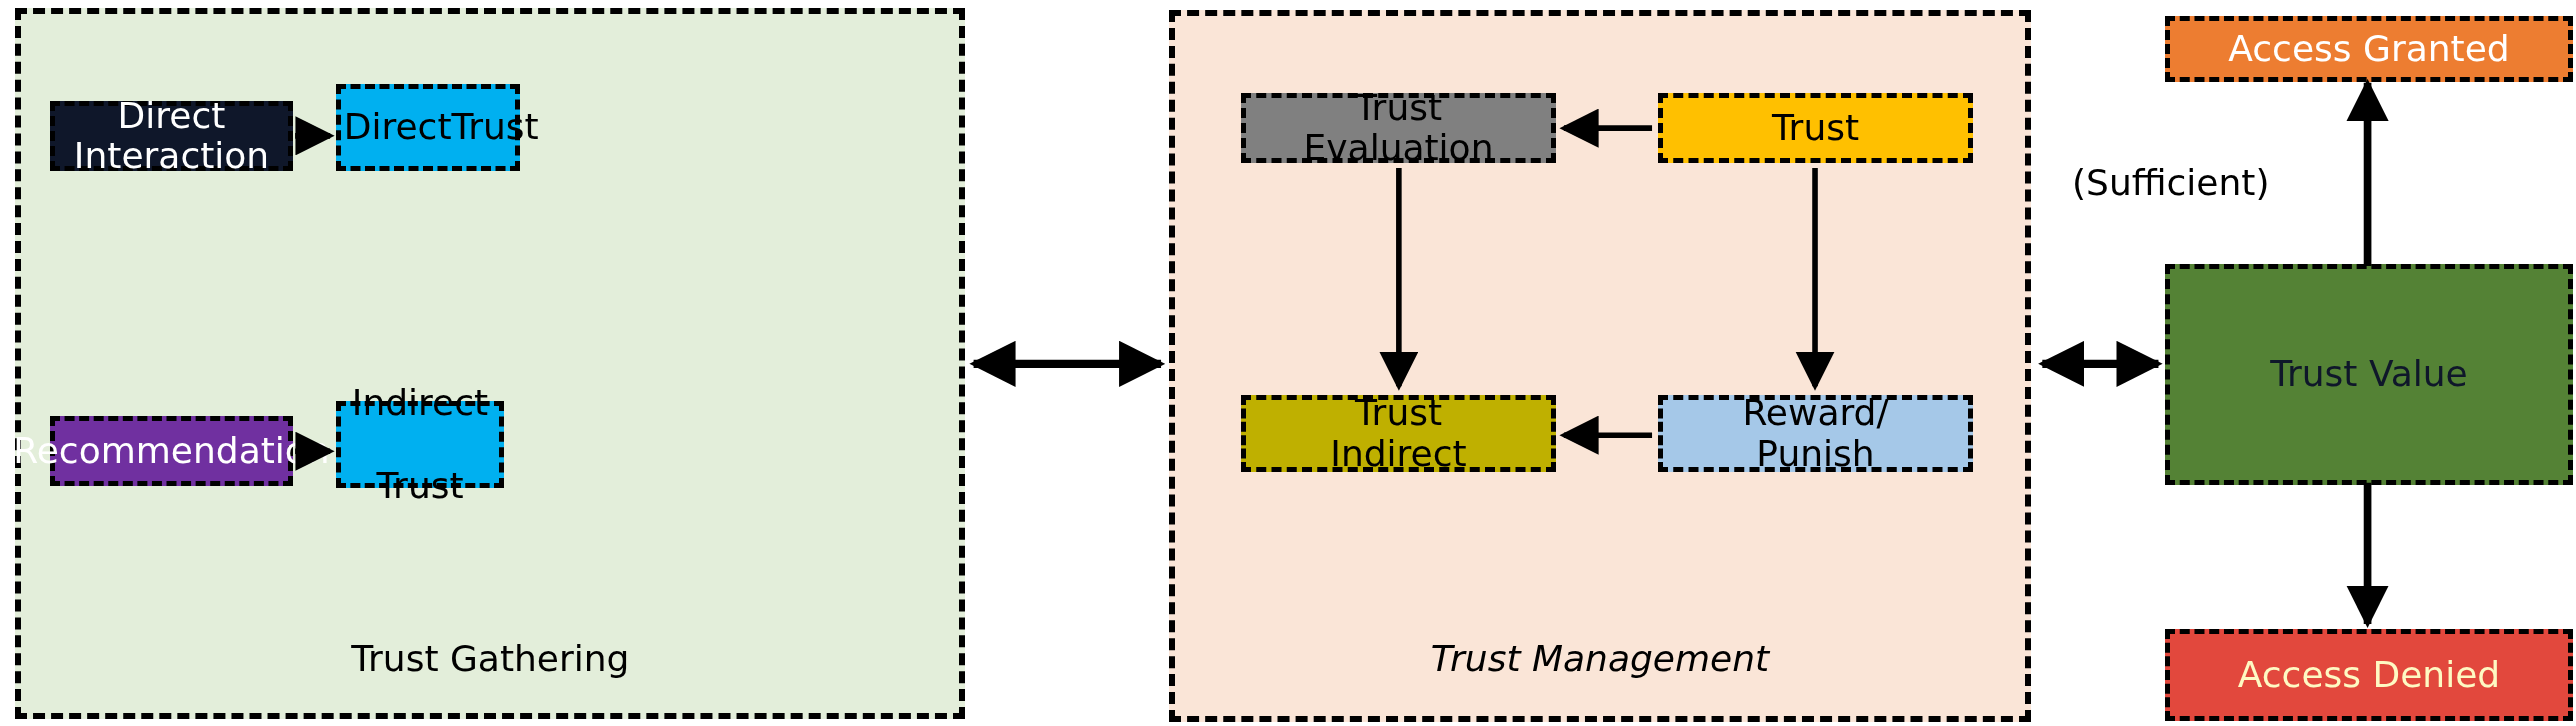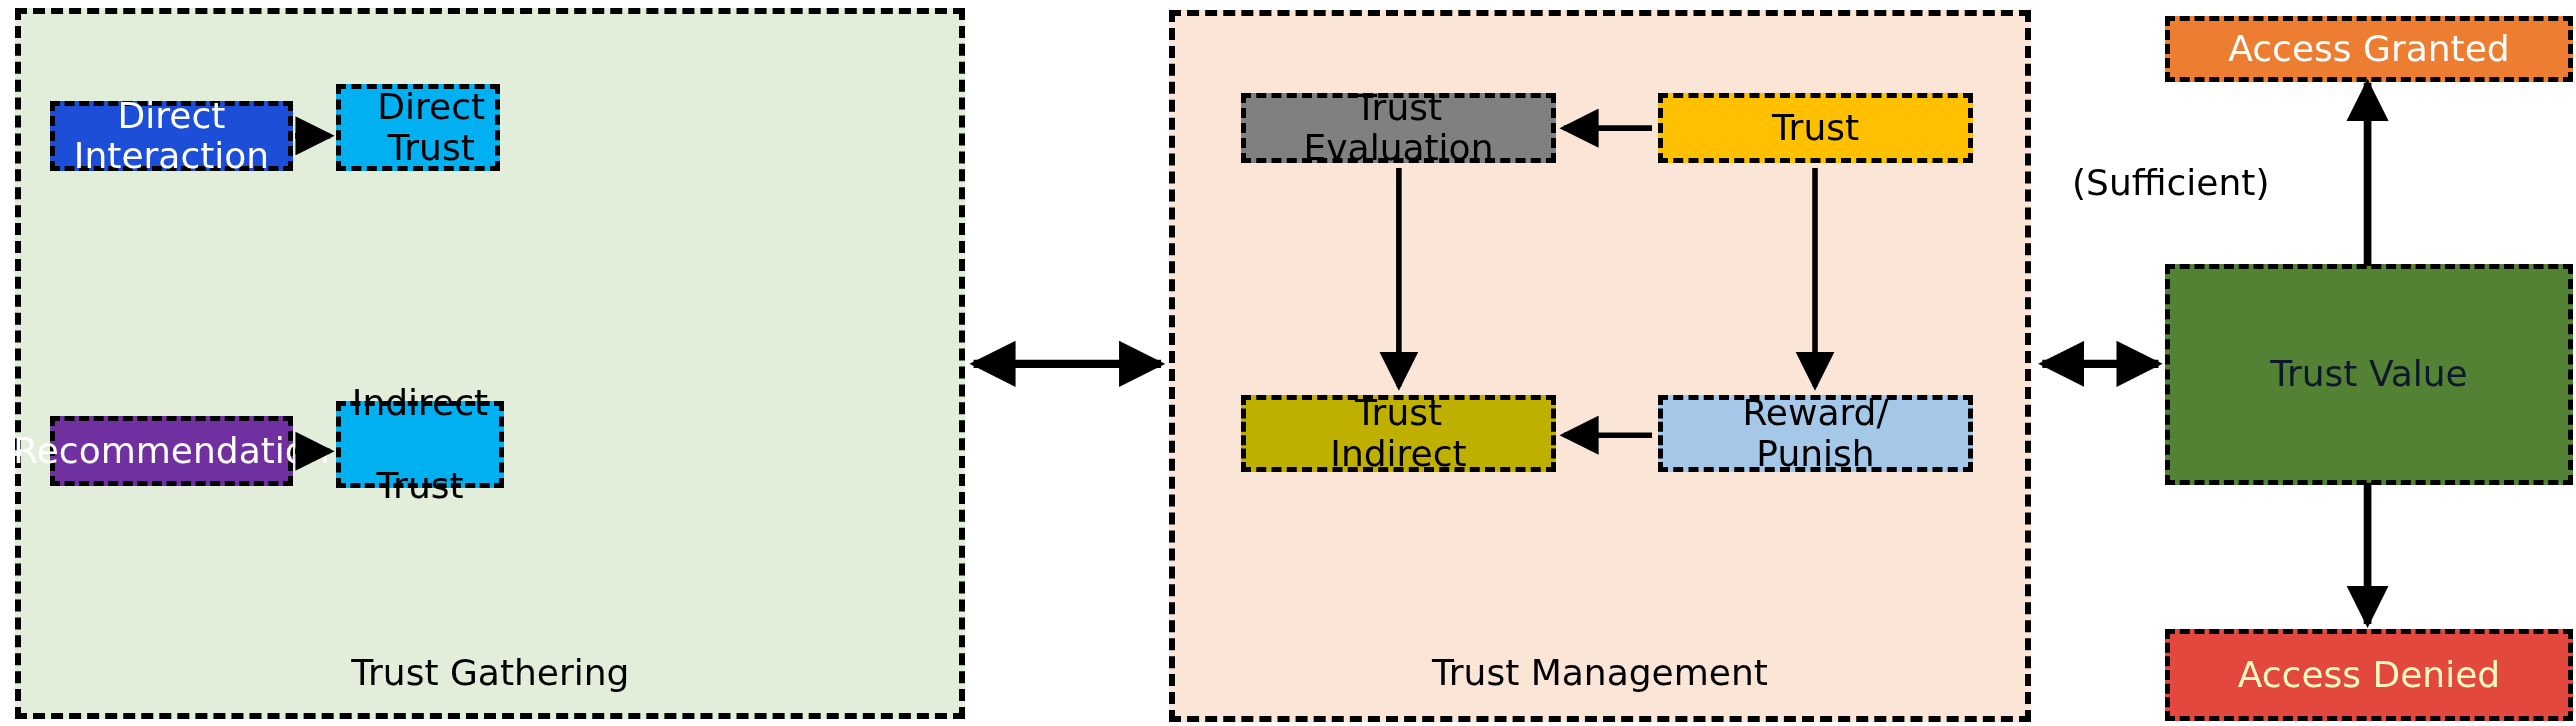--- a/index.html
+++ b/index.html
@@ -1,47 +1,47 @@
 <!DOCTYPE html>
 <html style="font-size:11.2px"><head>
 <meta charset="utf-8">
 <style>
   html,body{margin:0;padding:0;background:#fff;}
   body{width:2576px;height:727px;font-family:"DejaVu Sans",sans-serif;position:relative;overflow:hidden;}
   #stage{position:absolute;left:0;top:0;width:2576px;height:727px;}
 
   .panel{position:absolute;border:6.3px dashed #000;box-sizing:border-box;}
-  .panel-label{position:absolute;text-align:center;color:#000;font-size:36px;white-space:nowrap;margin-top:14px;}
+  .panel-label{position:absolute;text-align:center;color:#000;font-size:36px;white-space:nowrap;}
 
   .node{position:absolute;border:5.6px dashed #000;box-sizing:border-box;
         display:flex;align-items:center;justify-content:center;text-align:center;
         font-size:36px;line-height:1.12;padding:0 5.6px;}
 
   .edge-label{position:absolute;font-size:36px;color:#000;white-space:nowrap;}
 
   svg.arrows{position:absolute;left:0;top:0;width:2576px;height:727px;pointer-events:none;}
 </style>
 </head>
 <body>
 
 <div id="stage">
 
   <div class="panel" style="left:15.4px;top:8.4px;width:950px;height:711px;background:#E3EEDA;">
   </div>
   <div class="panel-label" style="left:15.4px;top:638px;width:950px;">Trust Gathering</div>
 
   <div class="panel" style="left:1169px;top:9.8px;width:862px;height:712px;background:#FAE5D7;">
   </div>
-  <div class="panel-label" style="left:1169px;top:638px;width:862px;">Trust Management</div>
+  <div class="panel-label" style="left:1169px;top:638px;width:862px;font-style:italic;">Trust Management</div>
 
-  <div class="node" style="left:50px;top:101px;width:243px;height:70px;background:#1d4ed8;color:#FFFFFF;">
+  <div class="node" style="left:50px;top:101px;width:243px;height:70px;background:#0f172a;color:#FFFFFF;">
     <span>Direct Interaction</span>
   </div>
 
-  <div class="node" style="left:336px;top:84px;width:164px;height:87px;background:#00B0F0;color:#000000;flex-direction:column;padding-left:32px;">
+  <div class="node" style="left:336px;top:84px;width:184px;height:87px;background:#00B0F0;color:#000000;flex-direction:row;padding-left:32px;">
     <span>Direct</span>
     <span>Trust</span>
   </div>
 
   <div class="node" style="left:50px;top:416px;width:243px;height:70px;background:#7030A0;color:#FFFFFF;">
     <span>Recommendation</span>
   </div>
 
   <div class="node" style="left:336px;top:401px;width:168px;height:87px;background:#00B0F0;color:#000000;flex-direction:column;gap:43px;">
     <span>Indirect</span>

